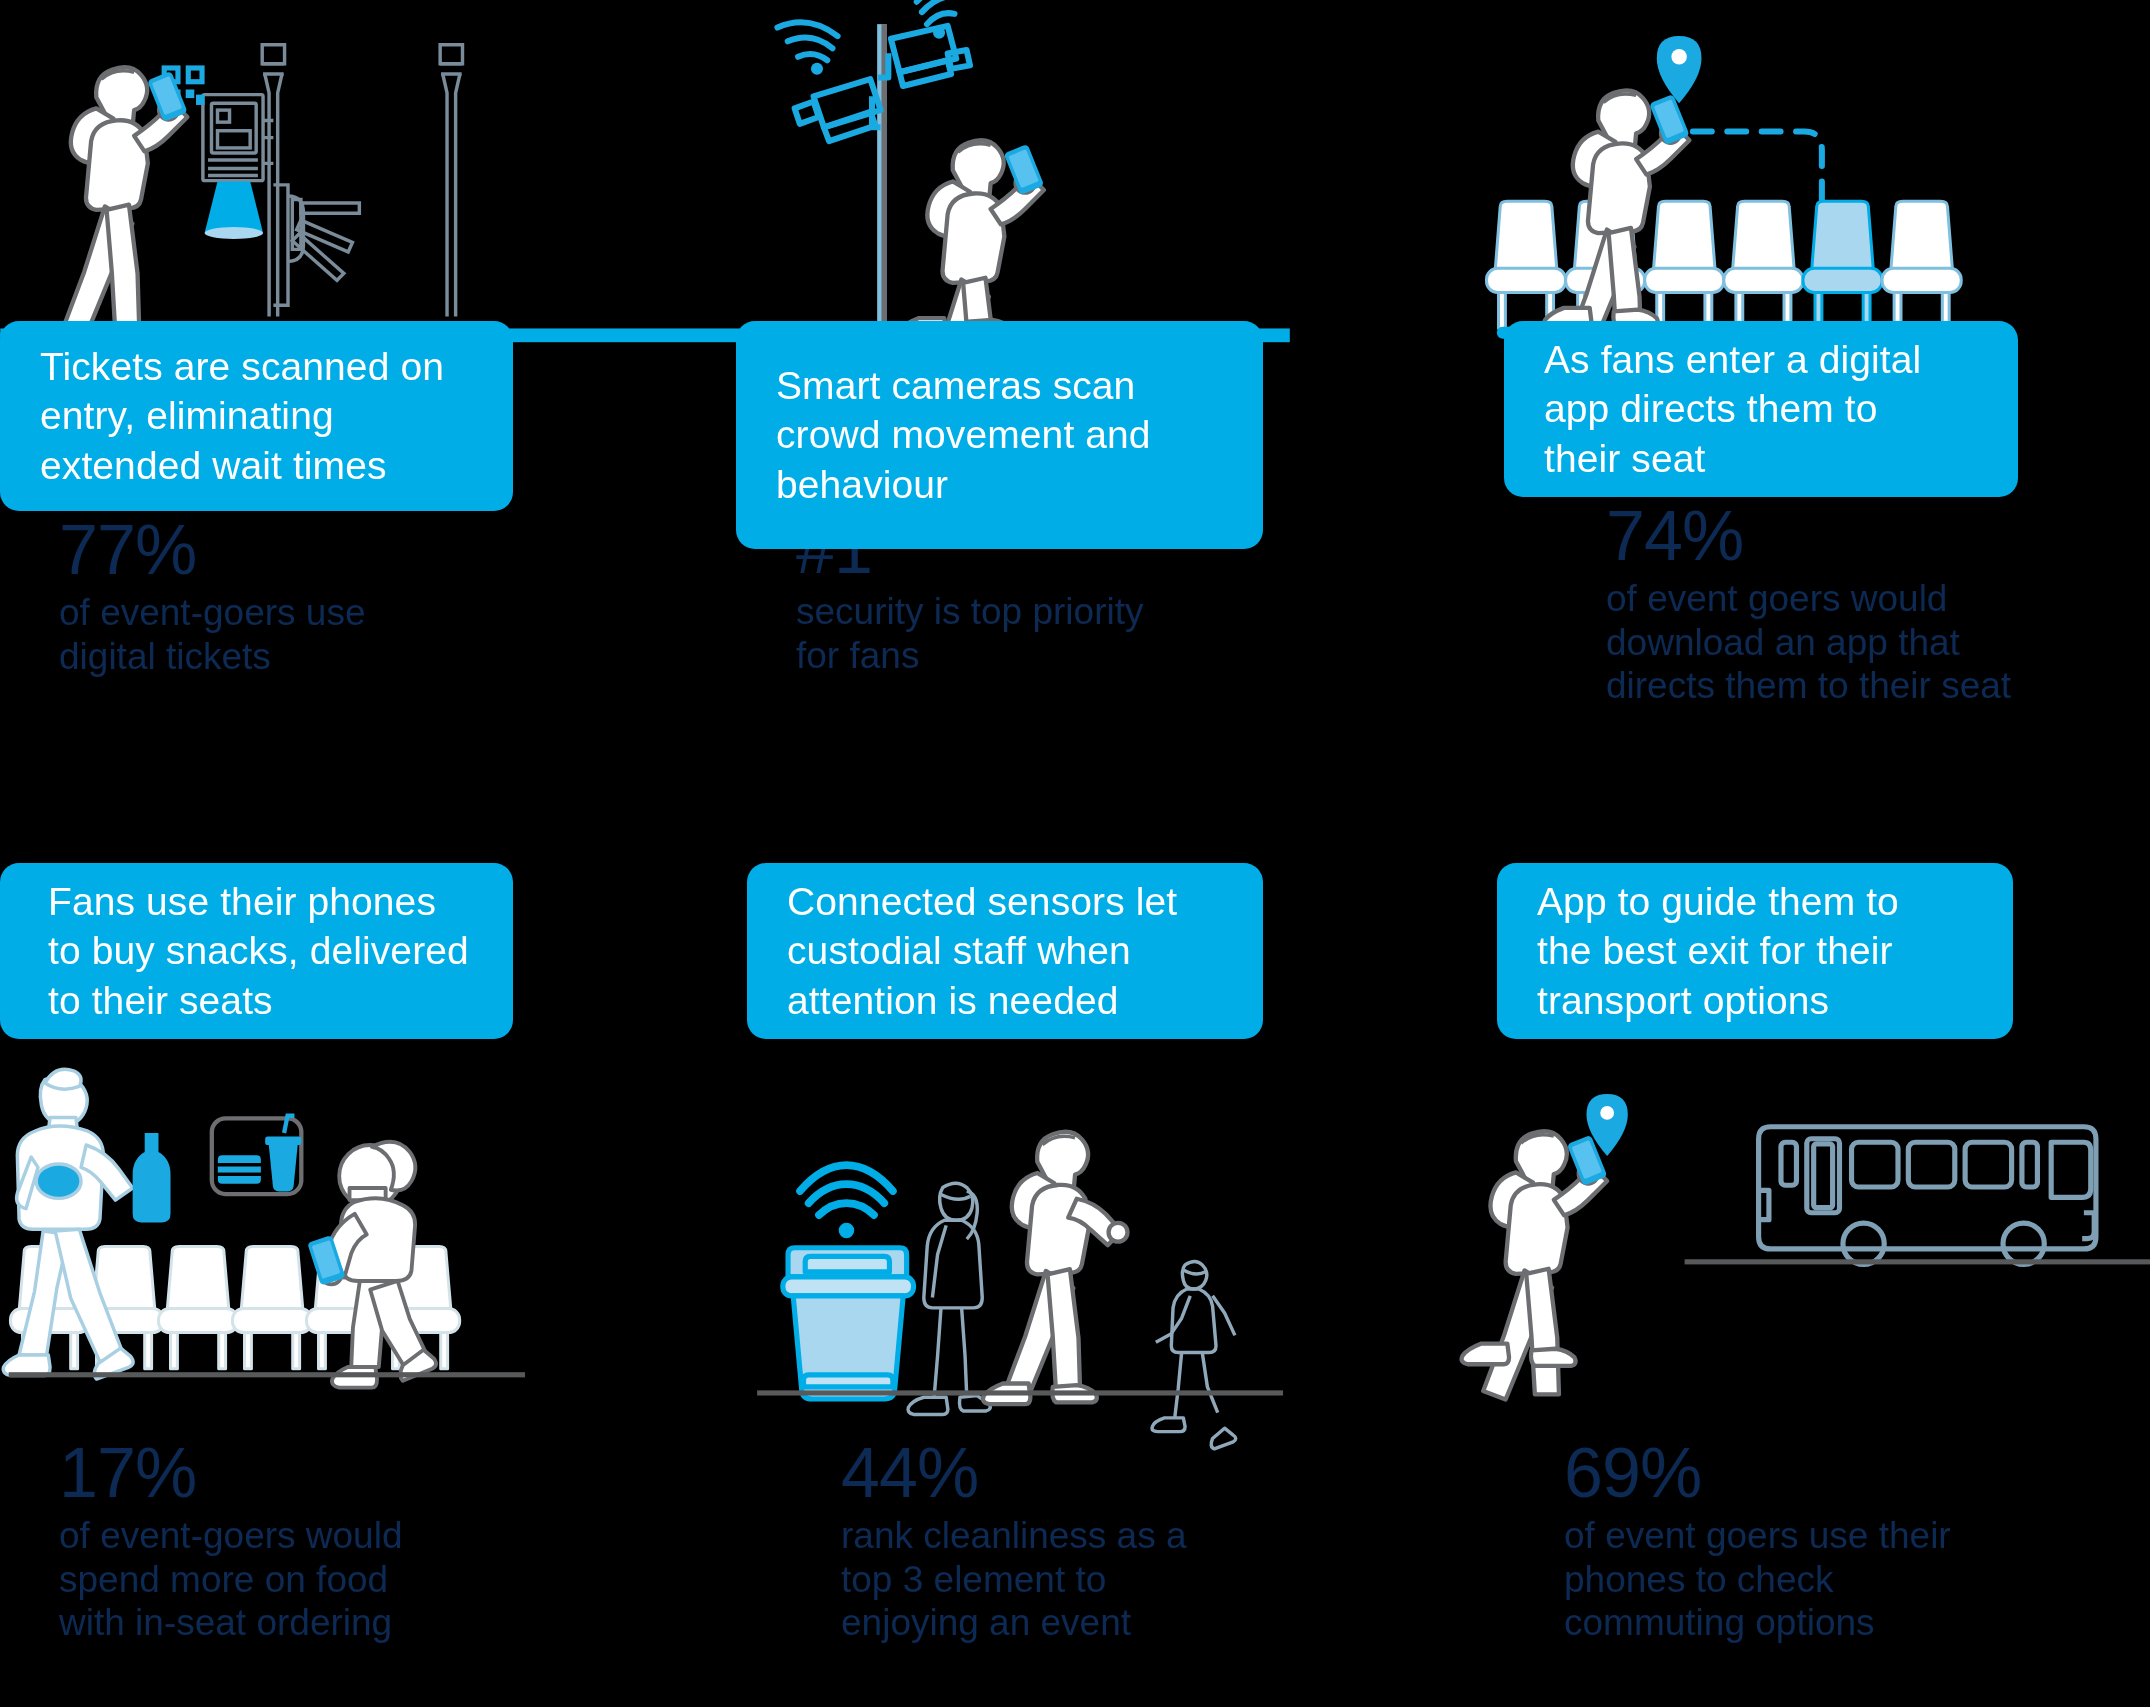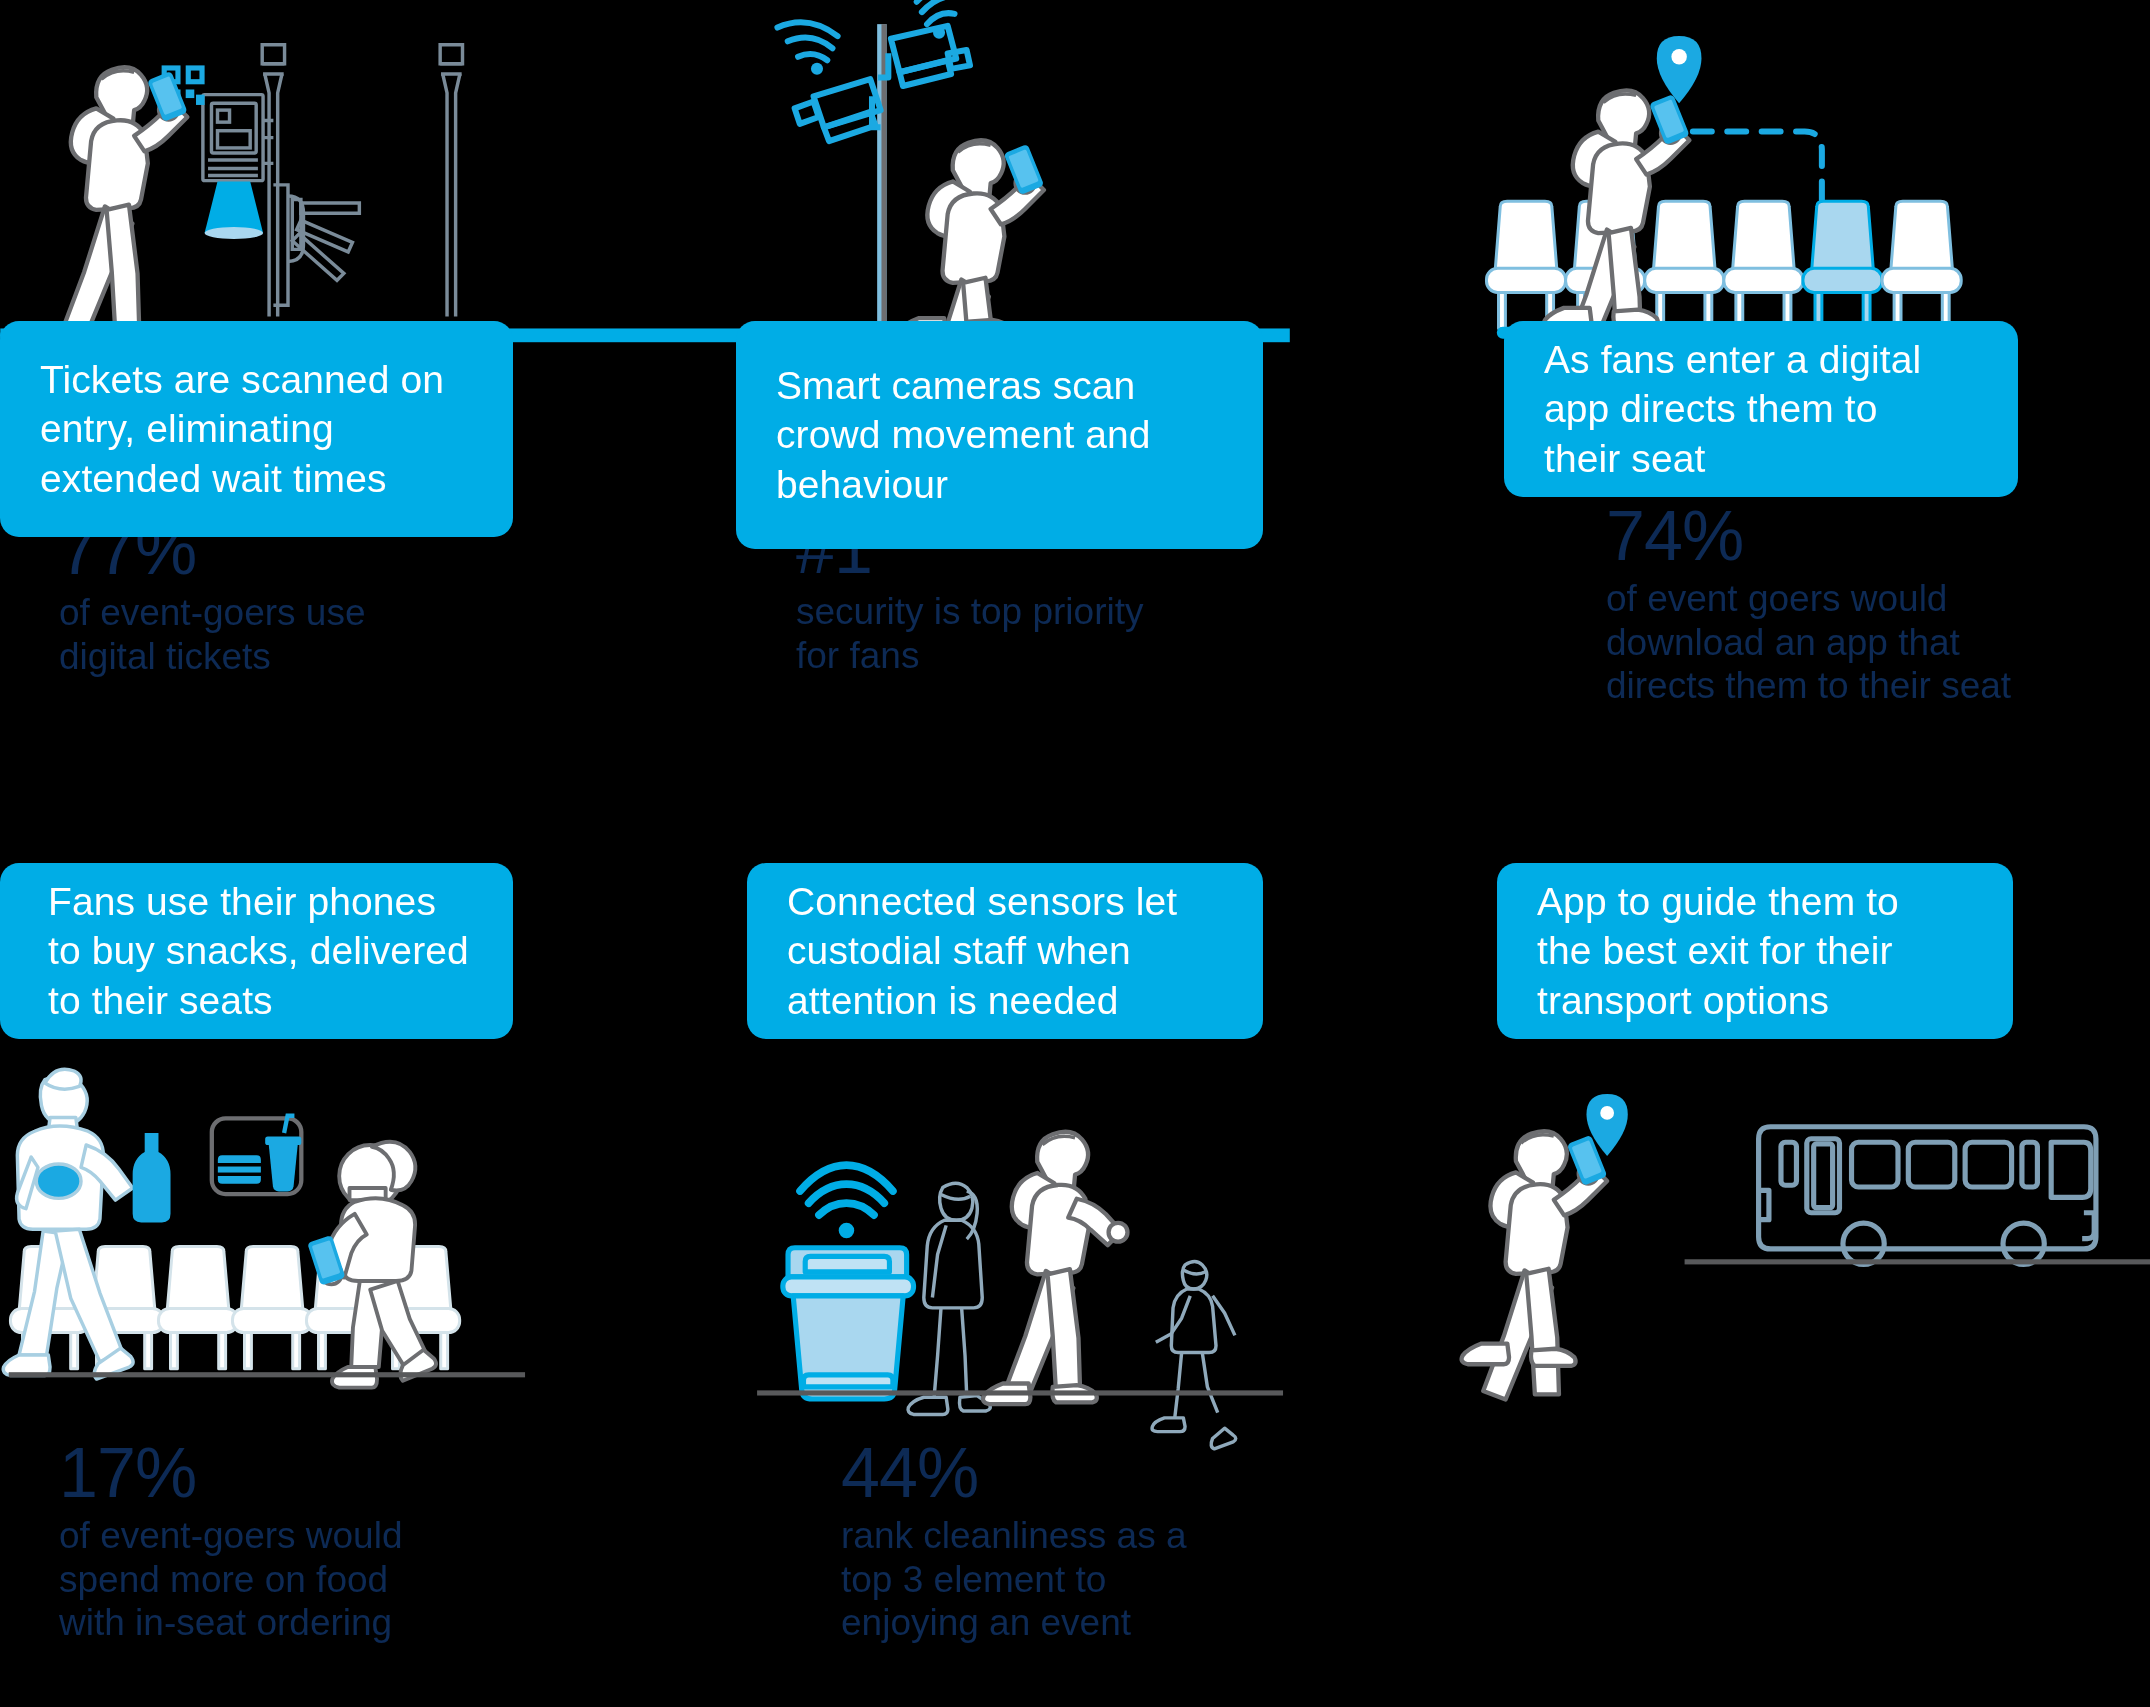--- a/index.html
+++ b/index.html
@@ -119,21 +119,21 @@
         <rect x="182" y="86" width="30" height="52" rx="5" fill="#1ba9e2"></rect>
         <rect x="186" y="91" width="22" height="40" rx="2" fill="#57c2ef"></rect>
       </g>
 
       <path d="M118 92 q16 -14 38 -8" fill="none" stroke="#6d6e71" stroke-width="4"></path>
 
       <rect class="gndblue" x="0" y="382" width="596" height="16" rx="8"></rect>
     </svg>
   </div>
 
-  <div class="card" style="left:0px; top:321px; width:513px; height:216px;">
+  <div class="card" style="left:0px; top:321px; width:513px; height:190px;">
     <span class="card-text">Tickets are scanned on
 entry, eliminating
 extended wait times</span>
   </div>
 
   <div class="stat" style="left:59px; top:516px; width:447px;">
     <div class="stat-value">77%</div>
     <div class="stat-desc">of event-goers use
 digital tickets</div>
   </div>
@@ -502,15 +502,21 @@
         <path d="M644 78 h38 q8 0 8 10 v44 q0 10 -10 10 h-36 z"></path>
         <path d="M306 134 h10 v34 h-10"></path>
         <path d="M682 160 h12 v22 q0 8 -8 8 h-6"></path>
         <circle cx="426" cy="196" r="24"></circle>
         <circle cx="612" cy="196" r="24"></circle>
       </g>
       <rect class="gndgray" x="218" y="214" width="542" height="6"></rect>
     </svg>
   </div>
 
+  <div class="stat" style="left:1564px; top:1439px; width:516px;">
+    <div class="stat-value">69%</div>
+    <div class="stat-desc">of event goers use their
+phones to check
+commuting options</div>
+  </div>
 
 </div>
 
 
 </body></html>

